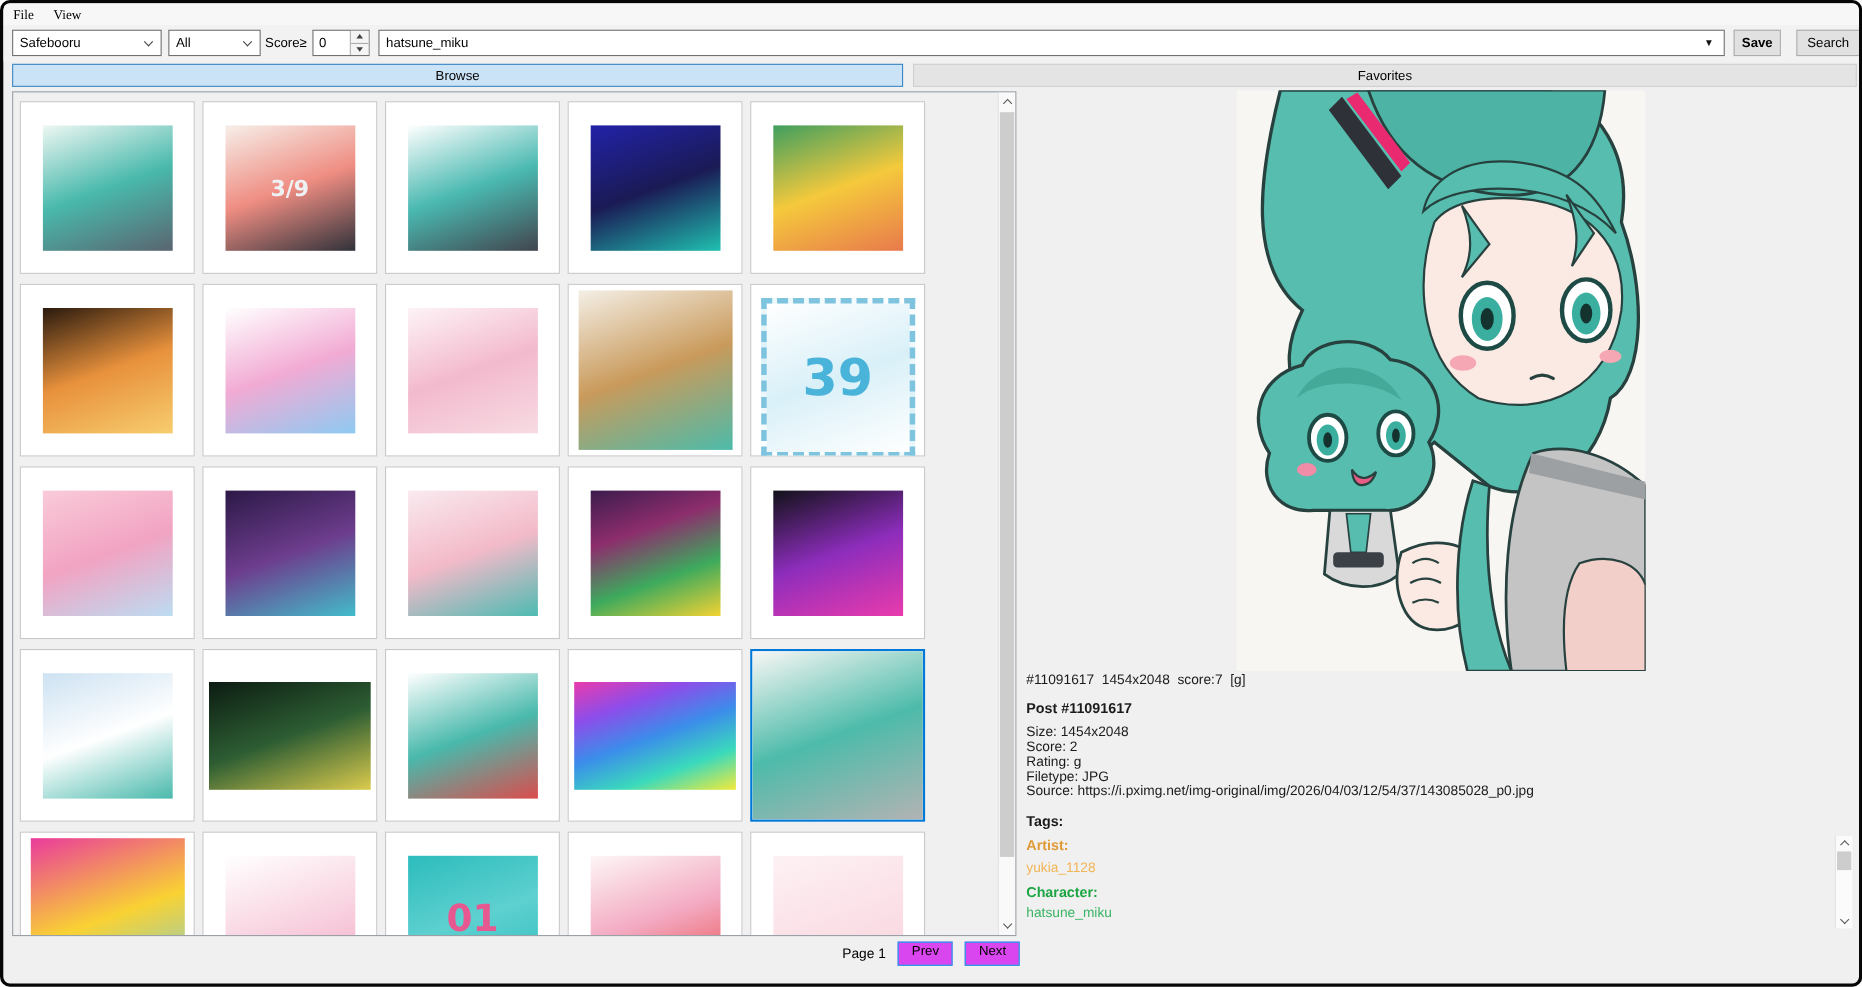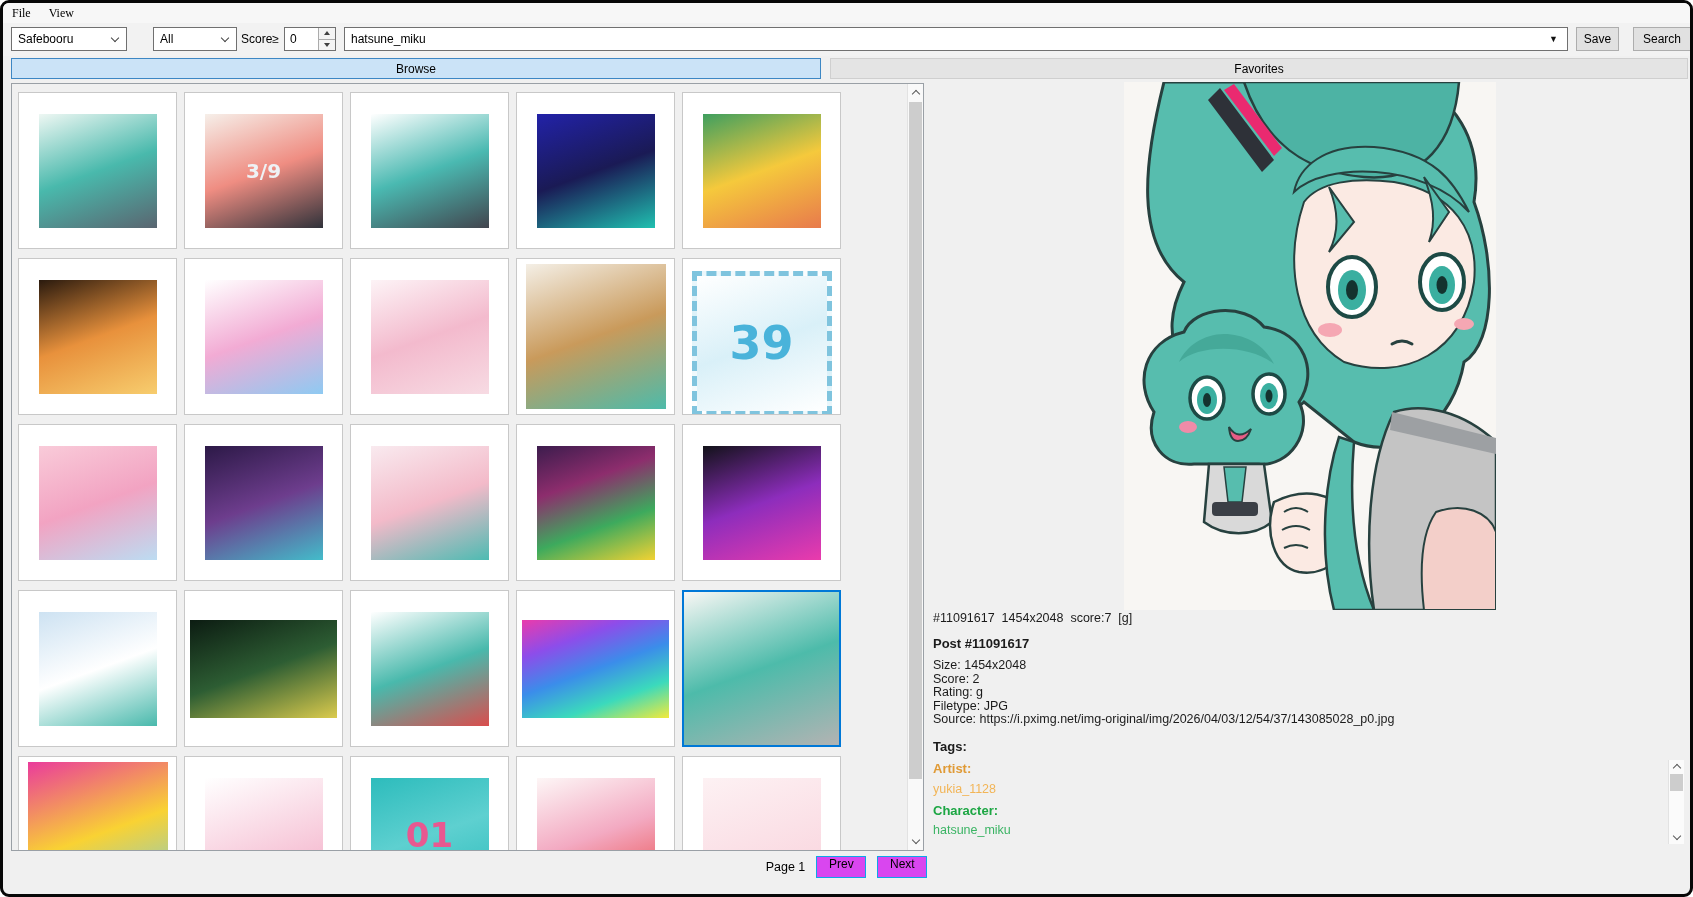--- a/index.html
+++ b/index.html
@@ -9,34 +9,34 @@
 
   
   .menubar { position:absolute; left:0; top:0; width:100%; height:20px; background:#f7f7f7; display:flex; align-items:center; }
   .menu-item { padding:2px 9px; height:20px; display:flex; align-items:center; cursor:default;font-family:Liberation Serif, serif; }
 
   
   .toolbar { position:absolute; left:0; top:20px; width:100%; height:33px; background:#f2f2f2; }
   .combo, .spinner, .btn { position:absolute; top:4px; height:24px; background:#fff; border:1px solid #707070; display:flex; align-items:center; }
   .combo { padding-left:6px; }
   .combo .chev { position:absolute; right:8px; top:8px; width:6px; height:6px; border-right:1.4px solid #444; border-bottom:1.4px solid #444; transform:rotate(45deg); margin-top:-1px; }
-  .combo-site { left:8px;  width:116px; }
+  .combo-site { left:8px;  width:136px; }
   .combo-rating { left:150px; width:84px; }
   .score-label { position:absolute; left:238px; top:9px; }
   .spinner { left:281px; width:52px; }
   .spinner .val { flex:1; padding-left:5px; }
   .spin-btns { width:17px; height:100%; border-left:1px solid #ababab; display:flex; flex-direction:column; }
   .spin-up, .spin-dn { flex:1; display:flex; align-items:center; justify-content:center; background:#f4f4f4; }
   .spin-up { border-bottom:1px solid #ababab; }
   .tri-up { width:0; height:0; border-left:3px solid transparent; border-right:3px solid transparent; border-bottom:4px solid #404040; }
   .tri-dn { width:0; height:0; border-left:3px solid transparent; border-right:3px solid transparent; border-top:4px solid #404040; }
   .combo-search { left:341px; width:1224px; }
   .combo-search .arrow { position:absolute; right:9px; top:6px; font-size:9px; color:#111; }
   .btn { justify-content:center; background:#e1e1e1; border:1px solid #adadad; cursor:default; }
-  .btn-save { left:1573px; width:43px; }
+  .btn-save { left:1573px; width:43px;font-weight:bold; }
   .btn-search { left:1630px; width:58px; }
 
   
   .tabs { position:absolute; left:0; top:55px; width:100%; height:21px; }
   .tab { position:absolute; top:0; height:21px; display:flex; align-items:center; justify-content:center; cursor:default; }
   .tab-browse { left:8px; width:810px; background:#cbe3f7; border:1px solid #3d87c4; }
   .tab-favorites { left:827px; width:858px; background:#e4e4e4; border:1px solid #cfcfcf; }
 
   
   .grid-panel { position:absolute; left:8px; top:80px; width:913px; height:768px; border:1px solid #9aa0a6; background:#f0f0f0; overflow:hidden; }

